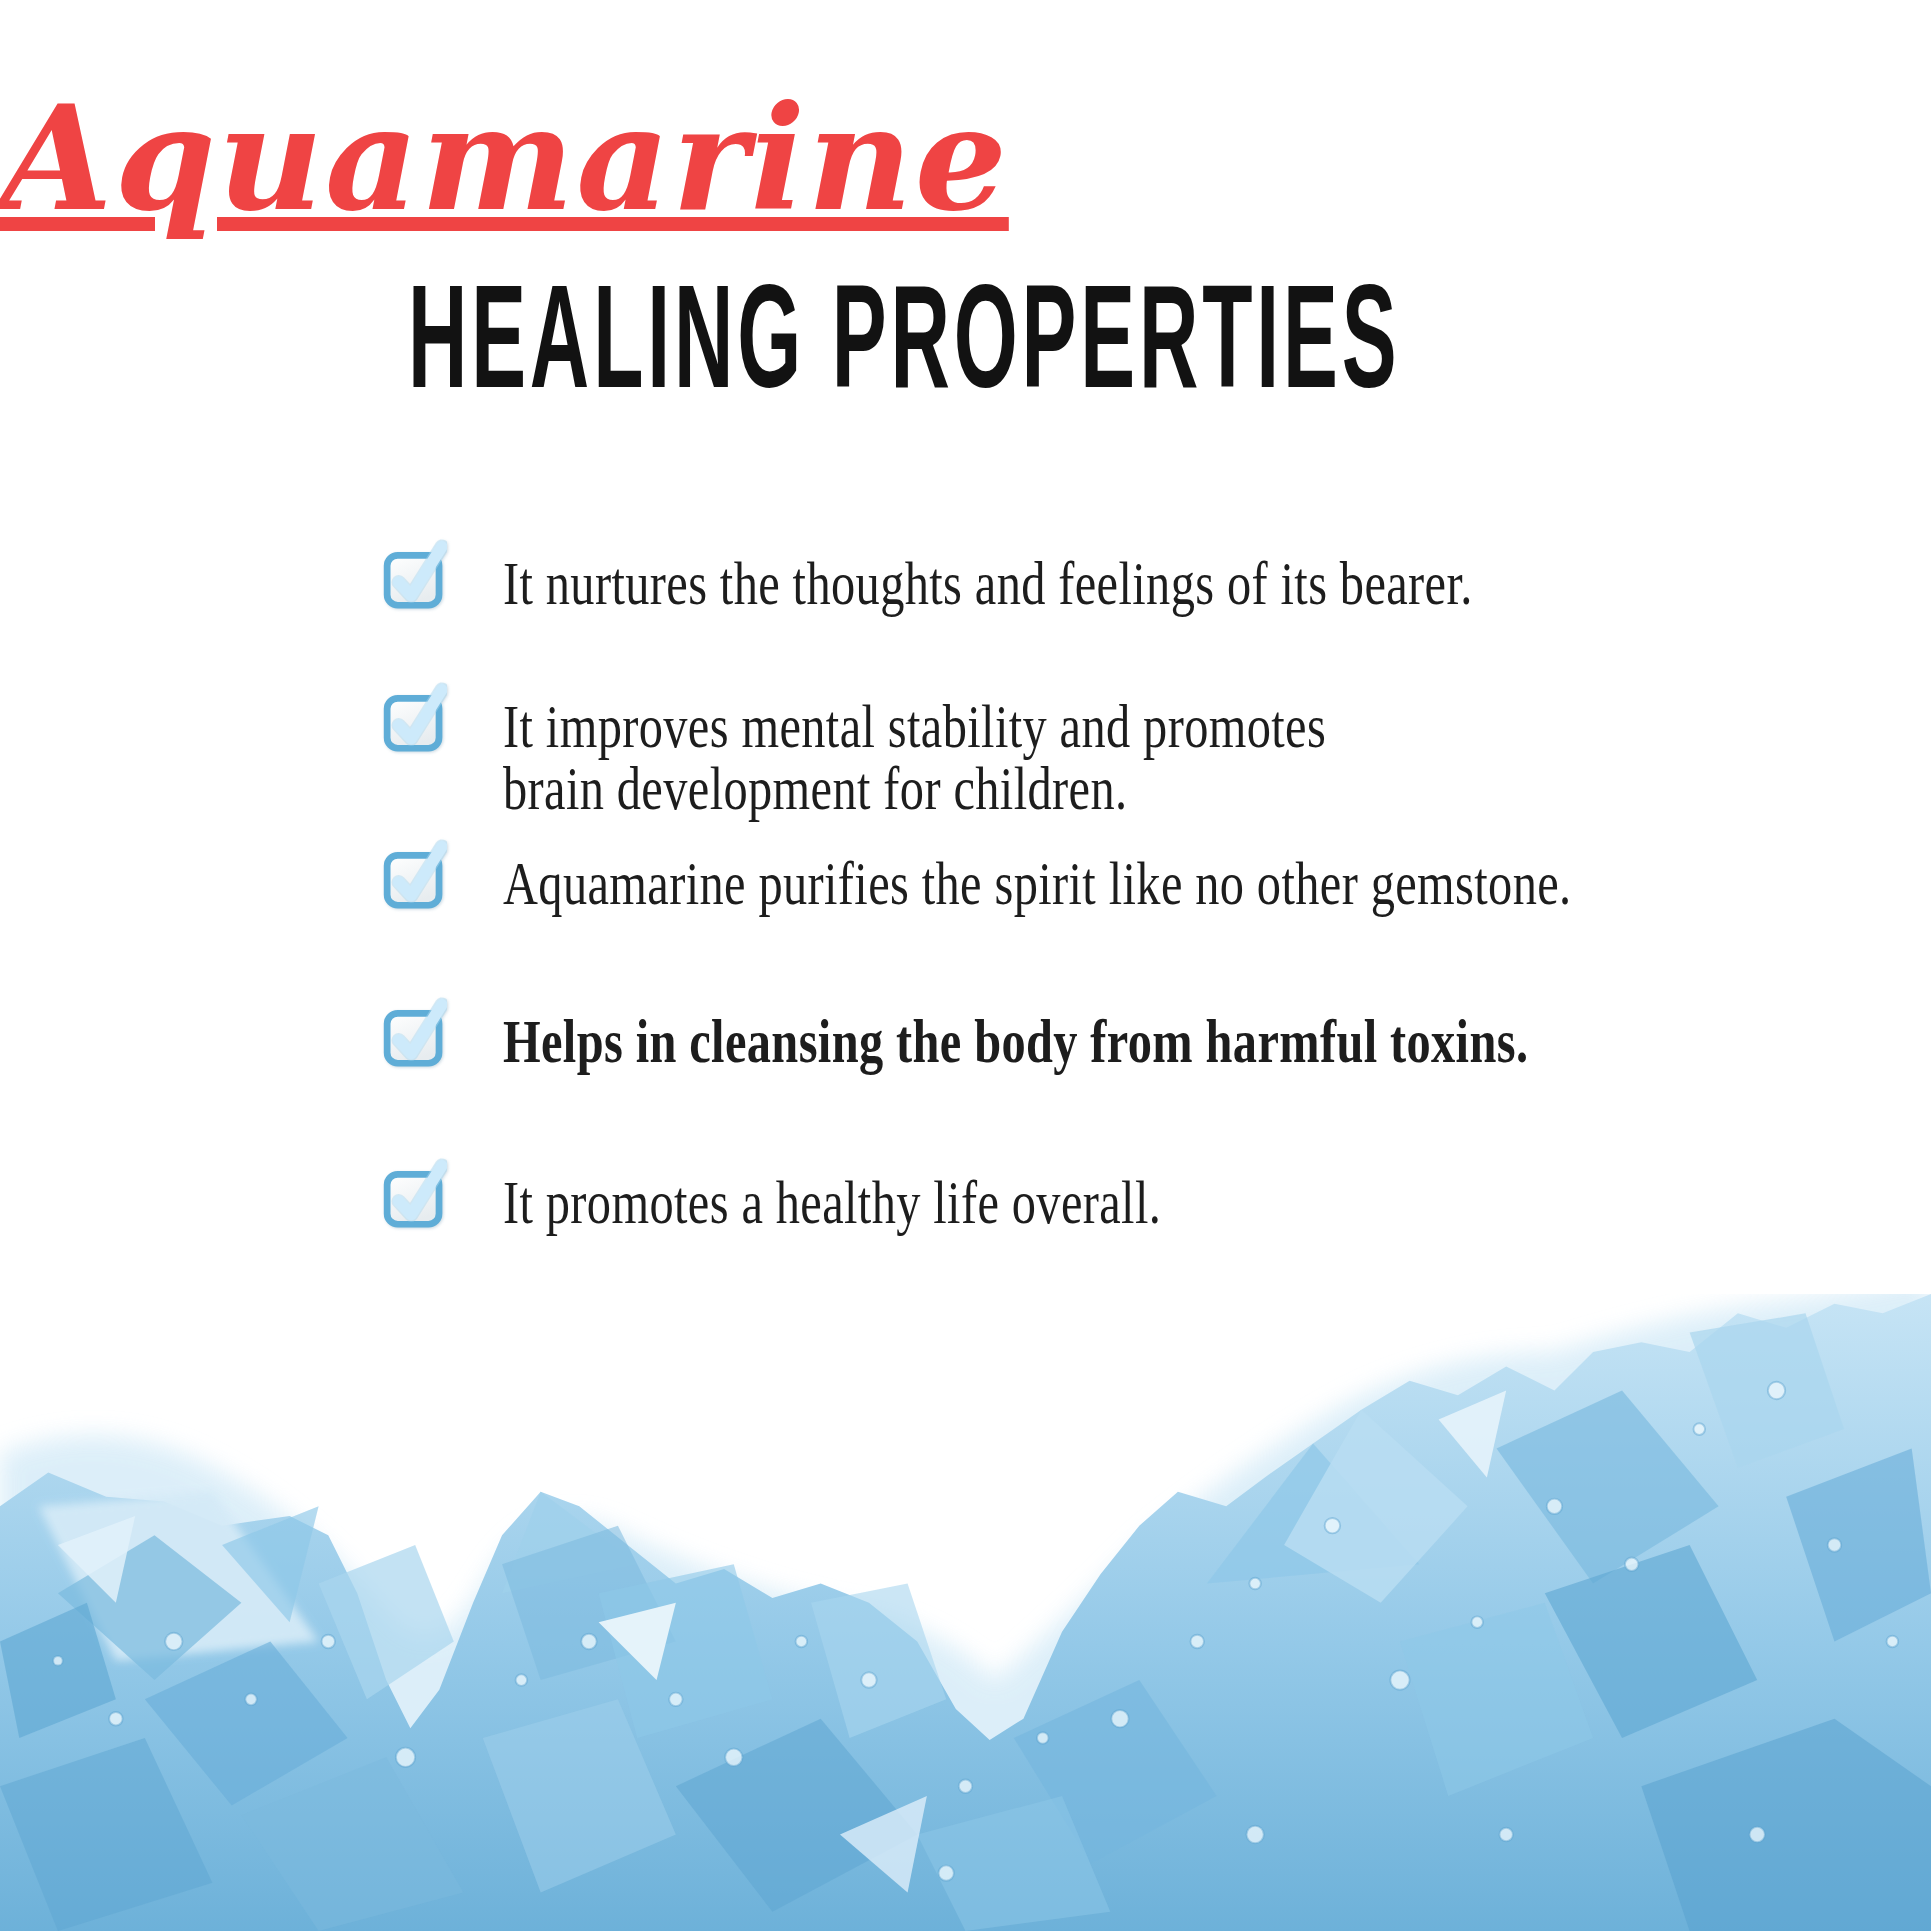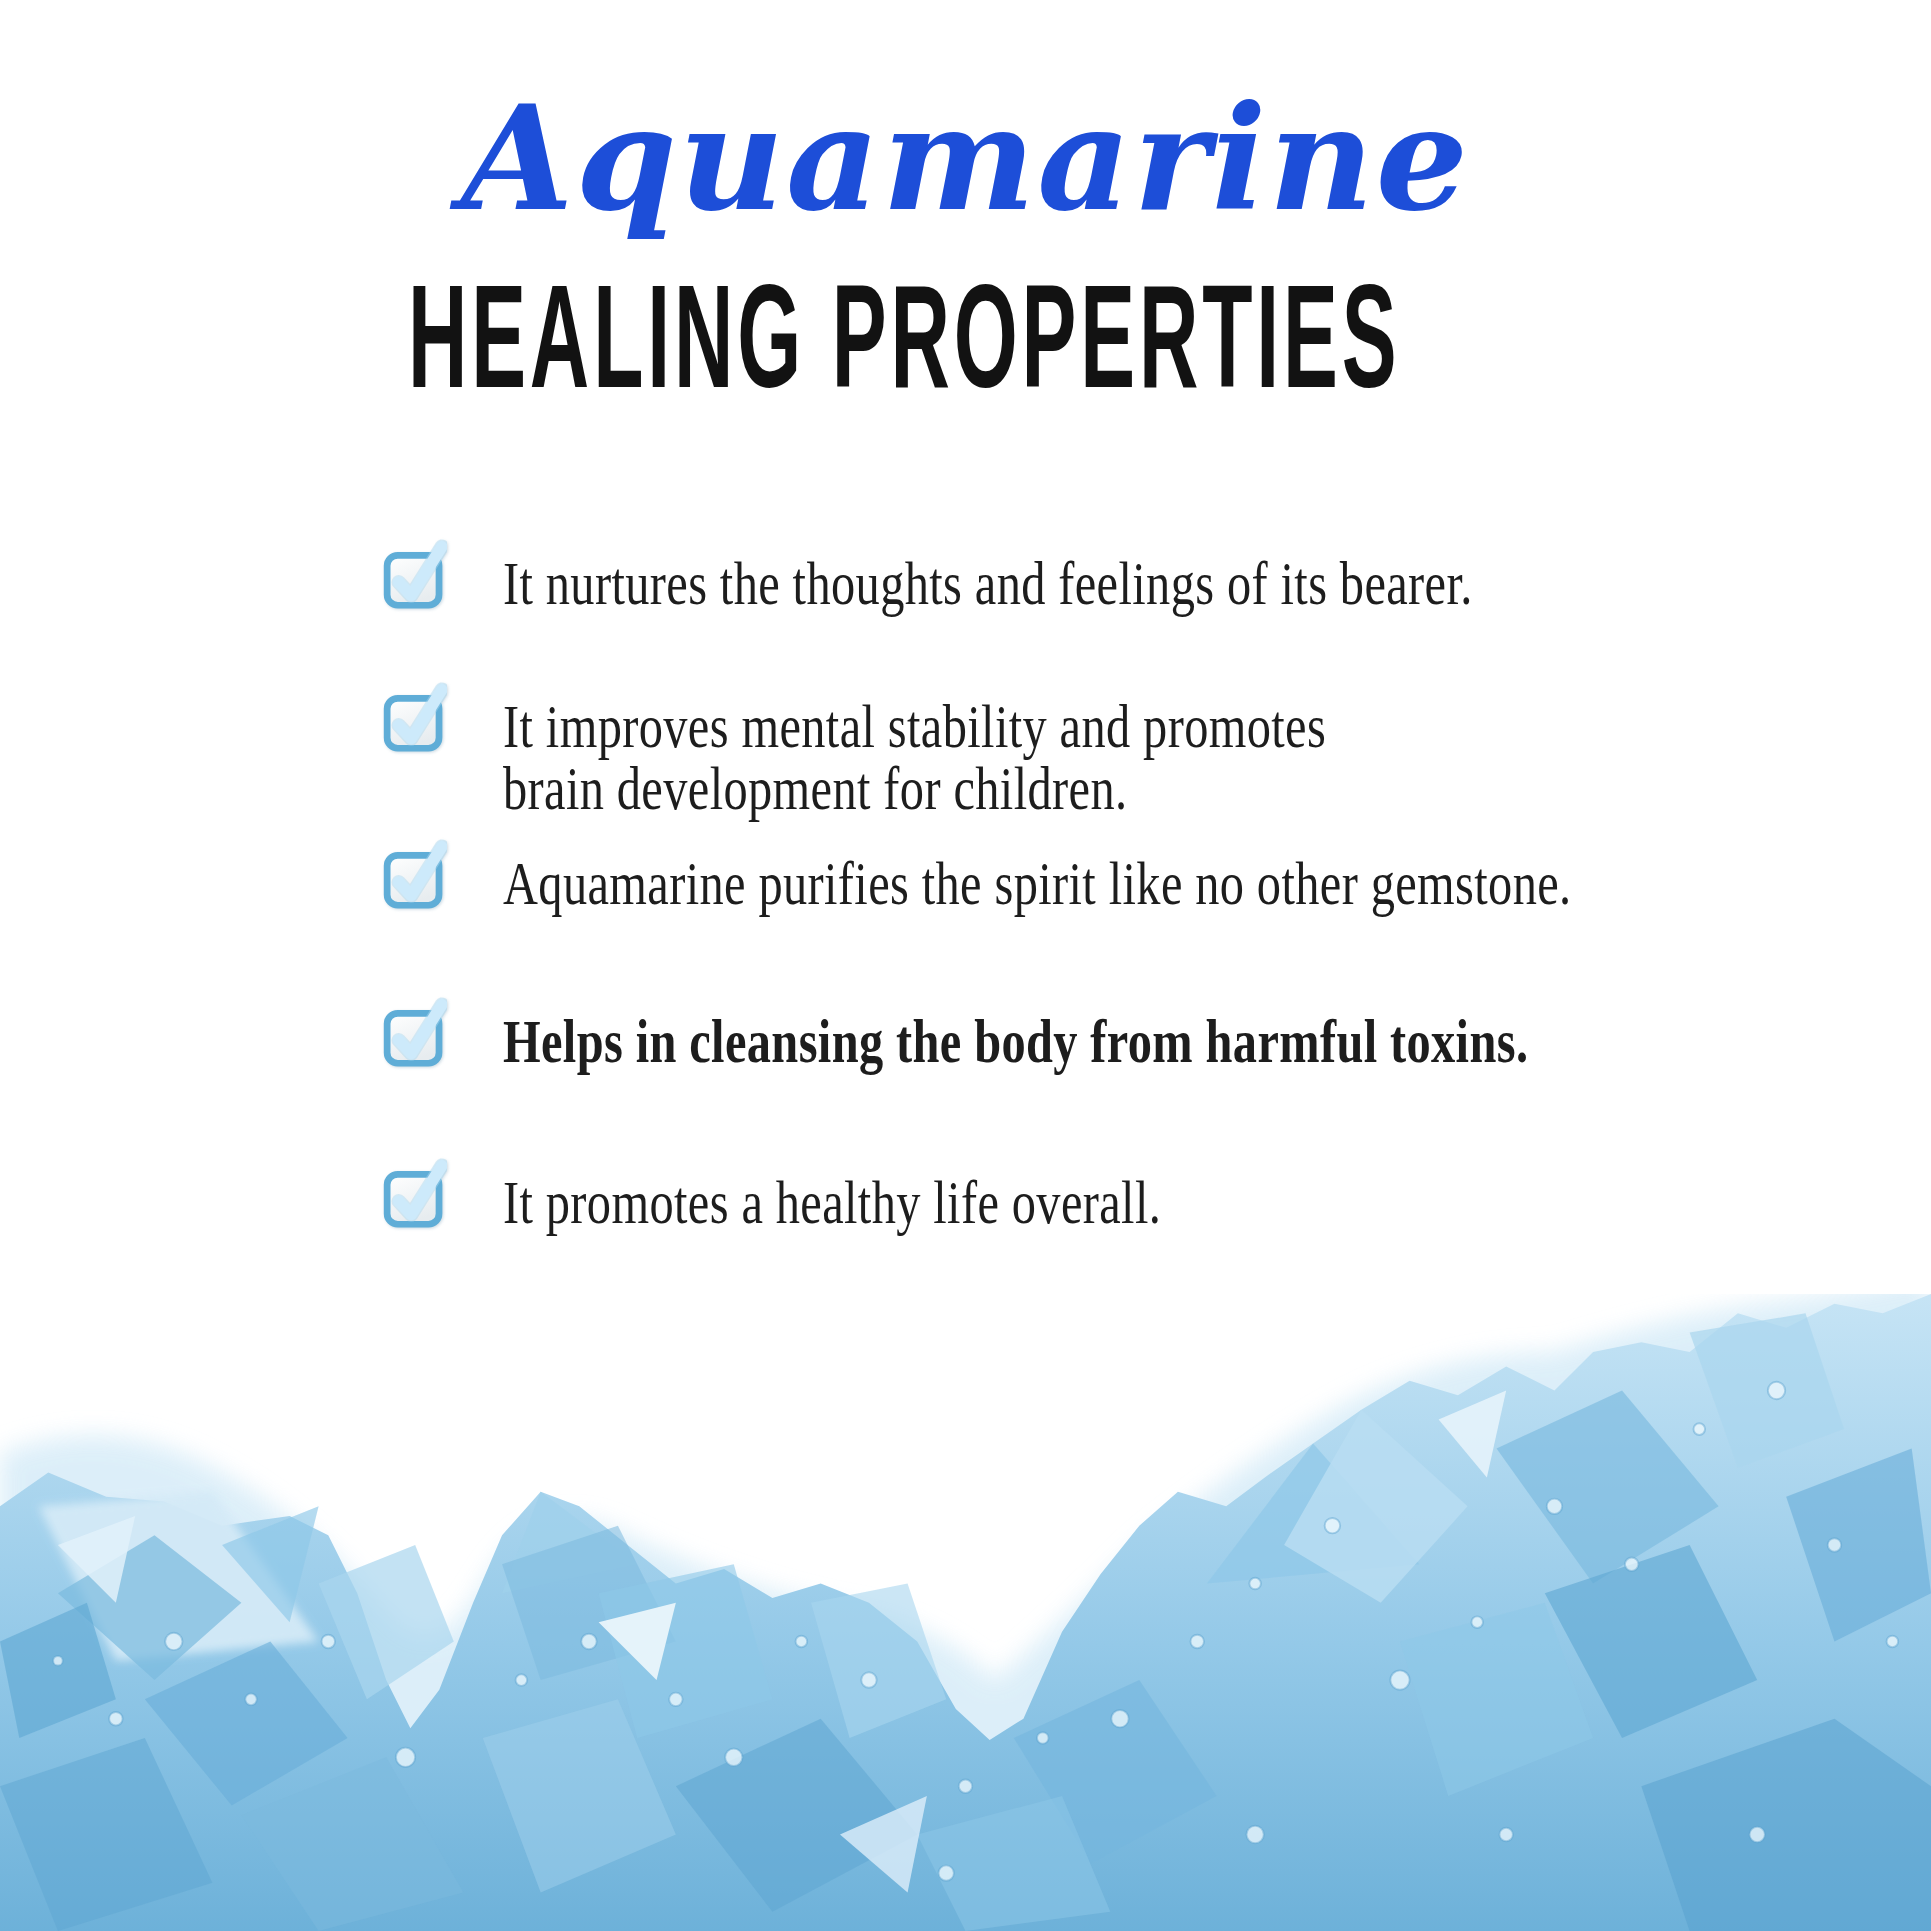--- a/index.html
+++ b/index.html
@@ -8,28 +8,28 @@
     width:1931px;
     height:1931px;
     overflow:hidden;
     background:#ffffff;
     font-family:"Liberation Serif", serif;
   }
   .title{
     position:absolute;
     top:79px; left:0;
     width:100%;
-    text-align:center;
     font-family:"DejaVu Serif", serif;
     font-style:italic;
     font-weight:600;
     font-size:145px;
     line-height:1.1;
     letter-spacing:1.9px;
-    color:#1d4ed8;
+    color:#ef4444;
+    text-decoration:underline;
   }
   .subtitle-wrap{
     position:absolute;
     top:263px; left:0;
     width:100%;
     margin-left:18px;
   }
   .subtitle{
     display:inline-block;
     font-family:"Liberation Sans", sans-serif;

